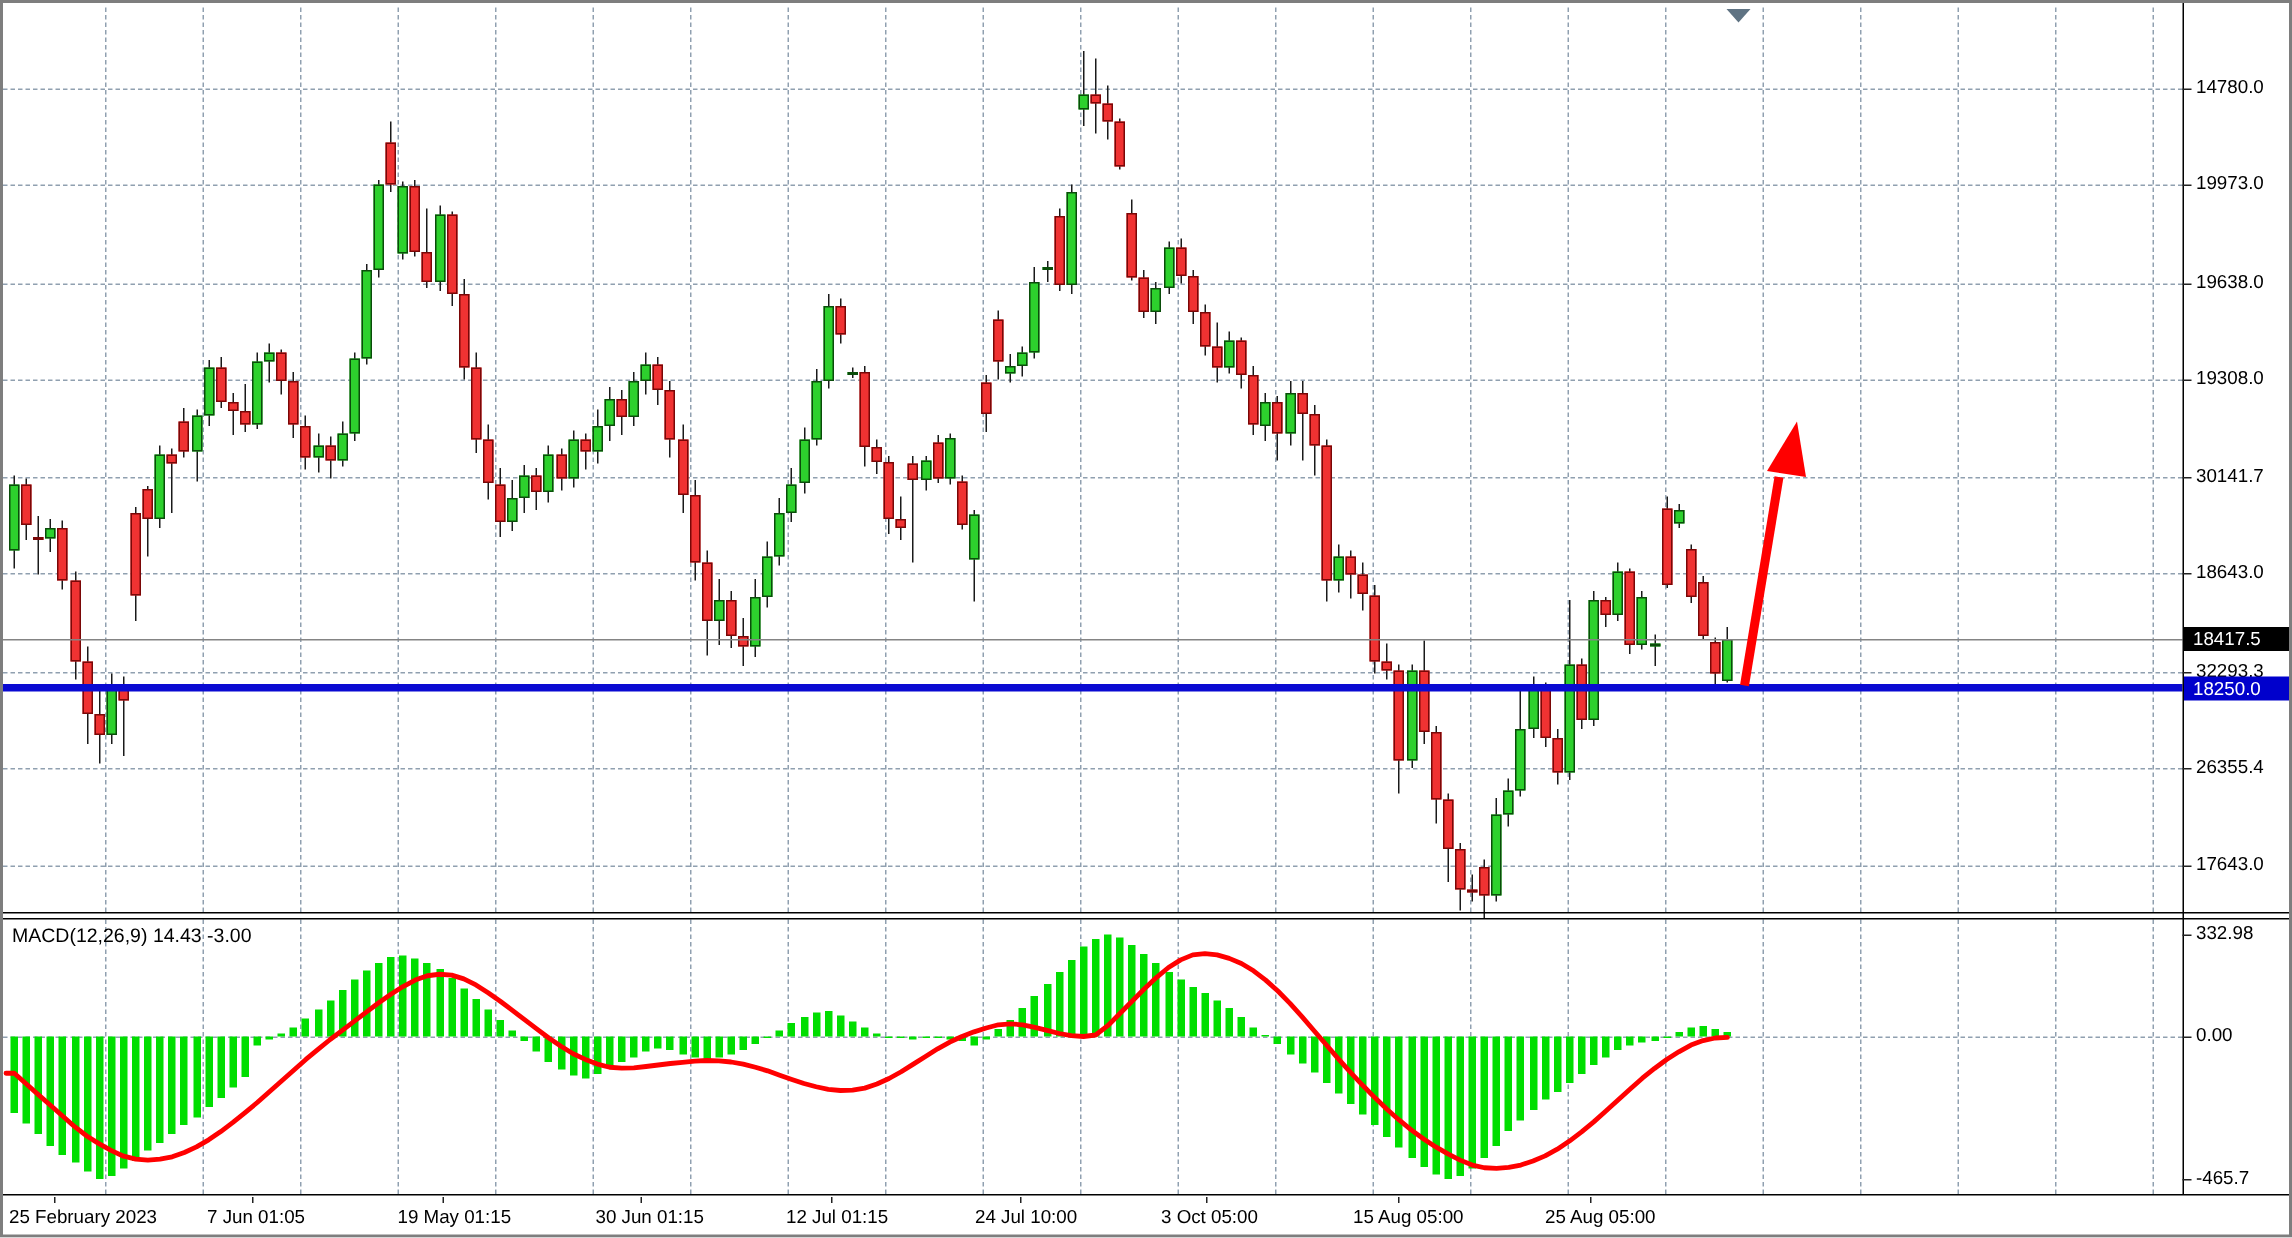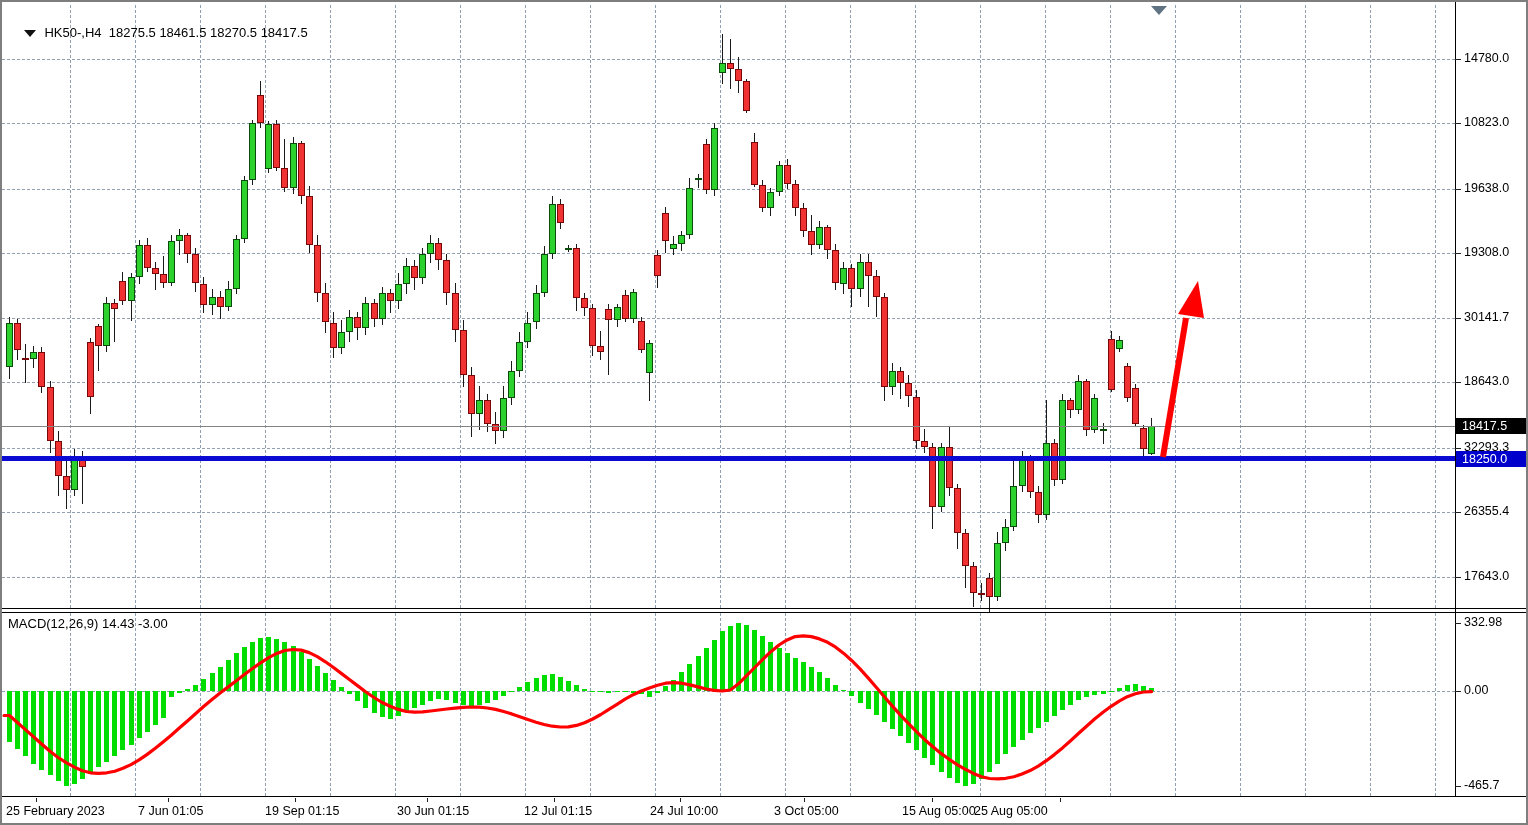--- a/index.html
+++ b/index.html
@@ -531,33 +531,30 @@
   <svg id="arrow-svg" class="abs" width="1453" height="795" style="left:0;top:0;pointer-events:none;">
       <line x1="1161" y1="455" x2="1184" y2="316" stroke="#ff0000" stroke-width="6"></line>
       <polygon points="1196,279 1176,312 1202,316" fill="#ff0000"></polygon>
     </svg>
 
   <div class="panel-border" style="left:0;top:606px;width:1524px;height:1px;"></div>
   <div class="panel-border" style="left:0;top:610px;width:1524px;height:1px;"></div>
   <div class="panel-border" style="left:0;top:794px;width:1524px;height:1px;"></div>
   <div class="panel-border" style="left:1453px;top:0;width:1px;height:794px;"></div>
 
-  <div class="title">
-    <span class="tri-black"></span><span>HK50-,H4</span>  <span>18275.5</span> <span>18461.5</span> <span>18270.5</span> <span>18417.5</span>
-  </div>
 
   <div class="tri-gray" style="left:1149px;top:4px;"></div>
 
   <div class="macd-label">MACD(12,26,9) 14.43 -3.00</div>
 
   <div id="yaxis-layer">
       <div class="ytick" style="top:57.0px;"></div>
       <div class="ylab" style="top:49.0px;">14780.0</div>
       <div class="ytick" style="top:121.3px;"></div>
-      <div class="ylab" style="top:113.3px;">10823.0</div>
+      <div class="ylab" style="top:113.3px;">19973.0</div>
       <div class="ytick" style="top:186.5px;"></div>
       <div class="ylab" style="top:178.5px;">19638.0</div>
       <div class="ytick" style="top:250.8px;"></div>
       <div class="ylab" style="top:242.8px;">19308.0</div>
       <div class="ytick" style="top:316.0px;"></div>
       <div class="ylab" style="top:308.0px;">30141.7</div>
       <div class="ytick" style="top:380.3px;"></div>
       <div class="ylab" style="top:372.3px;">18643.0</div>
       <div class="ytick" style="top:445.5px;"></div>
       <div class="ylab" style="top:437.5px;">32293.3</div>
@@ -571,31 +568,31 @@
       <div class="ylab" style="top:681.0px;">0.00</div>
       <div class="ytick" style="top:784.2px;"></div>
       <div class="ylab" style="top:776.2px;">-465.7</div>
     </div>
   <div id="xaxis-layer">
       <div class="xtick" style="left:34px;"></div>
       <div class="xlab" style="left:4px;">25 February 2023</div>
       <div class="xtick" style="left:166px;"></div>
       <div class="xlab" style="left:136px;">7 Jun 01:05</div>
       <div class="xtick" style="left:293px;"></div>
-      <div class="xlab" style="left:263px;">19 Sep 01:15</div>
+      <div class="xlab" style="left:263px;">19 May 01:15</div>
       <div class="xtick" style="left:425px;"></div>
       <div class="xlab" style="left:395px;">30 Jun 01:15</div>
       <div class="xtick" style="left:552px;"></div>
       <div class="xlab" style="left:522px;">12 Jul 01:15</div>
       <div class="xtick" style="left:678px;"></div>
       <div class="xlab" style="left:648px;">24 Jul 10:00</div>
       <div class="xtick" style="left:802px;"></div>
       <div class="xlab" style="left:772px;">3 Oct 05:00</div>
       <div class="xtick" style="left:930px;"></div>
       <div class="xlab" style="left:900px;">15 Aug 05:00</div>
       <div class="xtick" style="left:1058px;"></div>
-      <div class="xlab" style="left:972px;">25 Aug 05:00</div>
+      <div class="xlab" style="left:1028px;">25 Aug 05:00</div>
     </div>
 
   <div id="badge-price" class="badge" style="top: 416.2px; background: rgb(0, 0, 0);">18417.5</div>
   <div id="badge-hline" class="badge" style="top: 448.8px; background: rgb(0, 0, 204);">18250.0</div>
 
 </div>
 
 </body></html>

